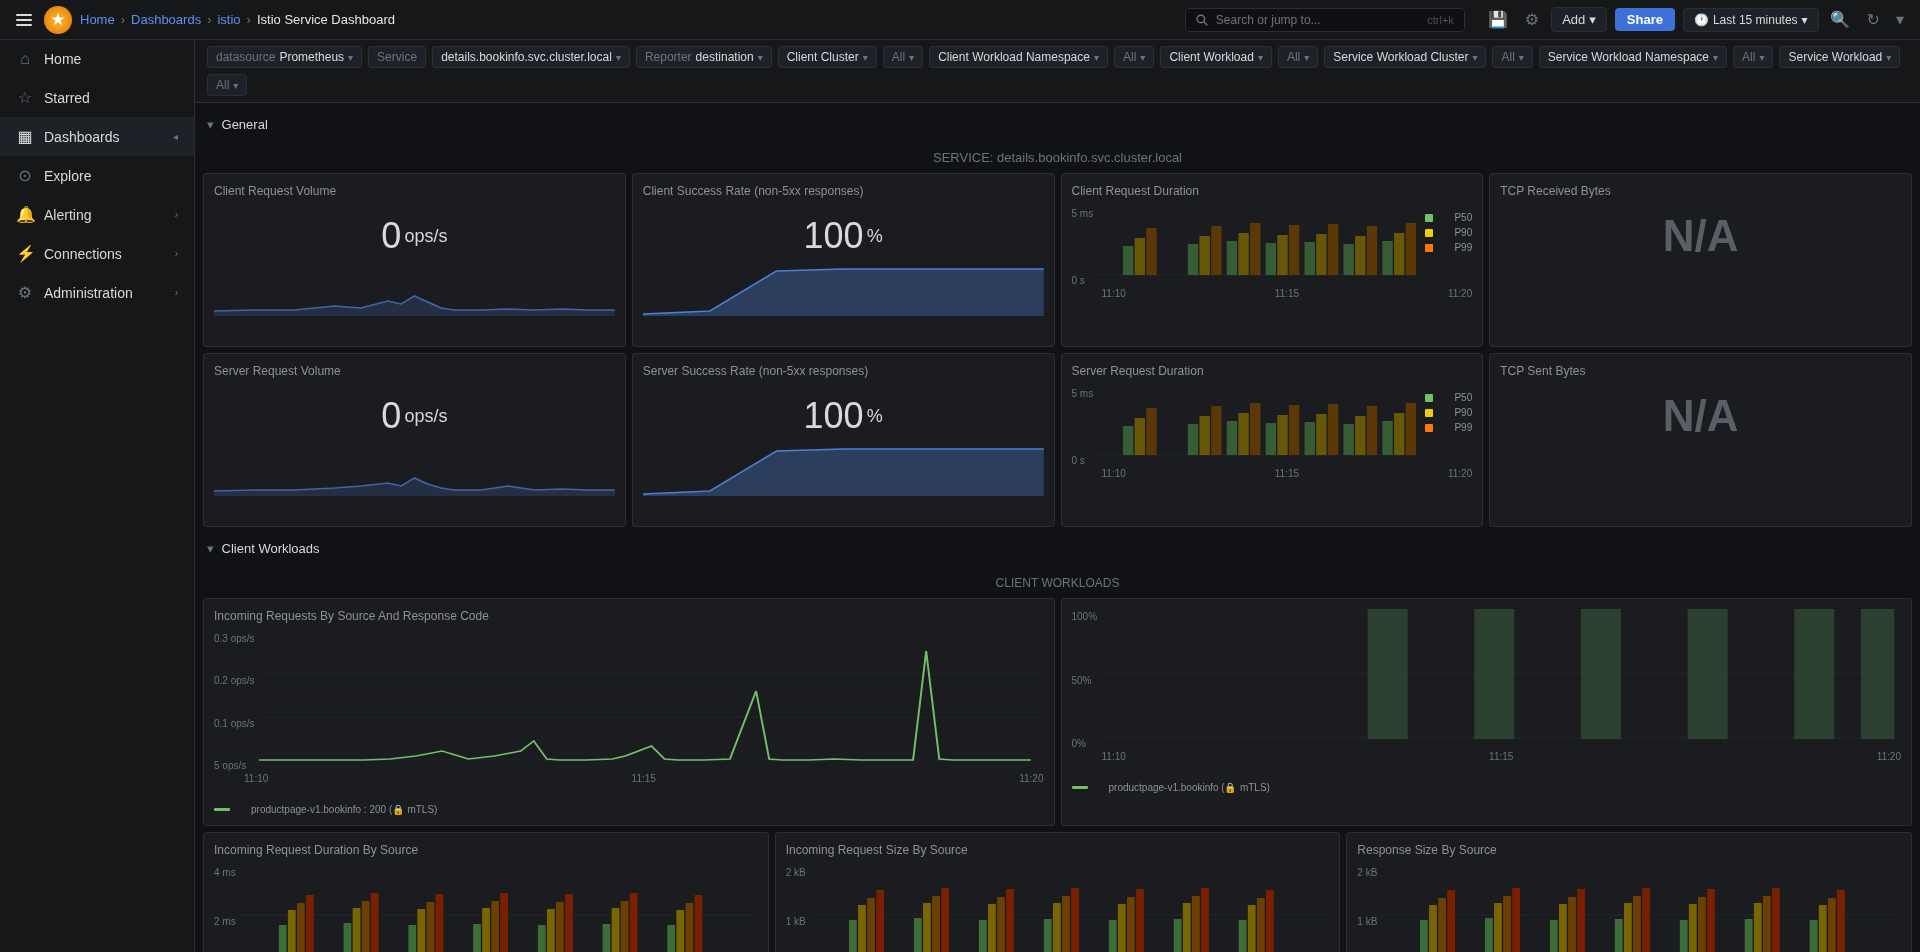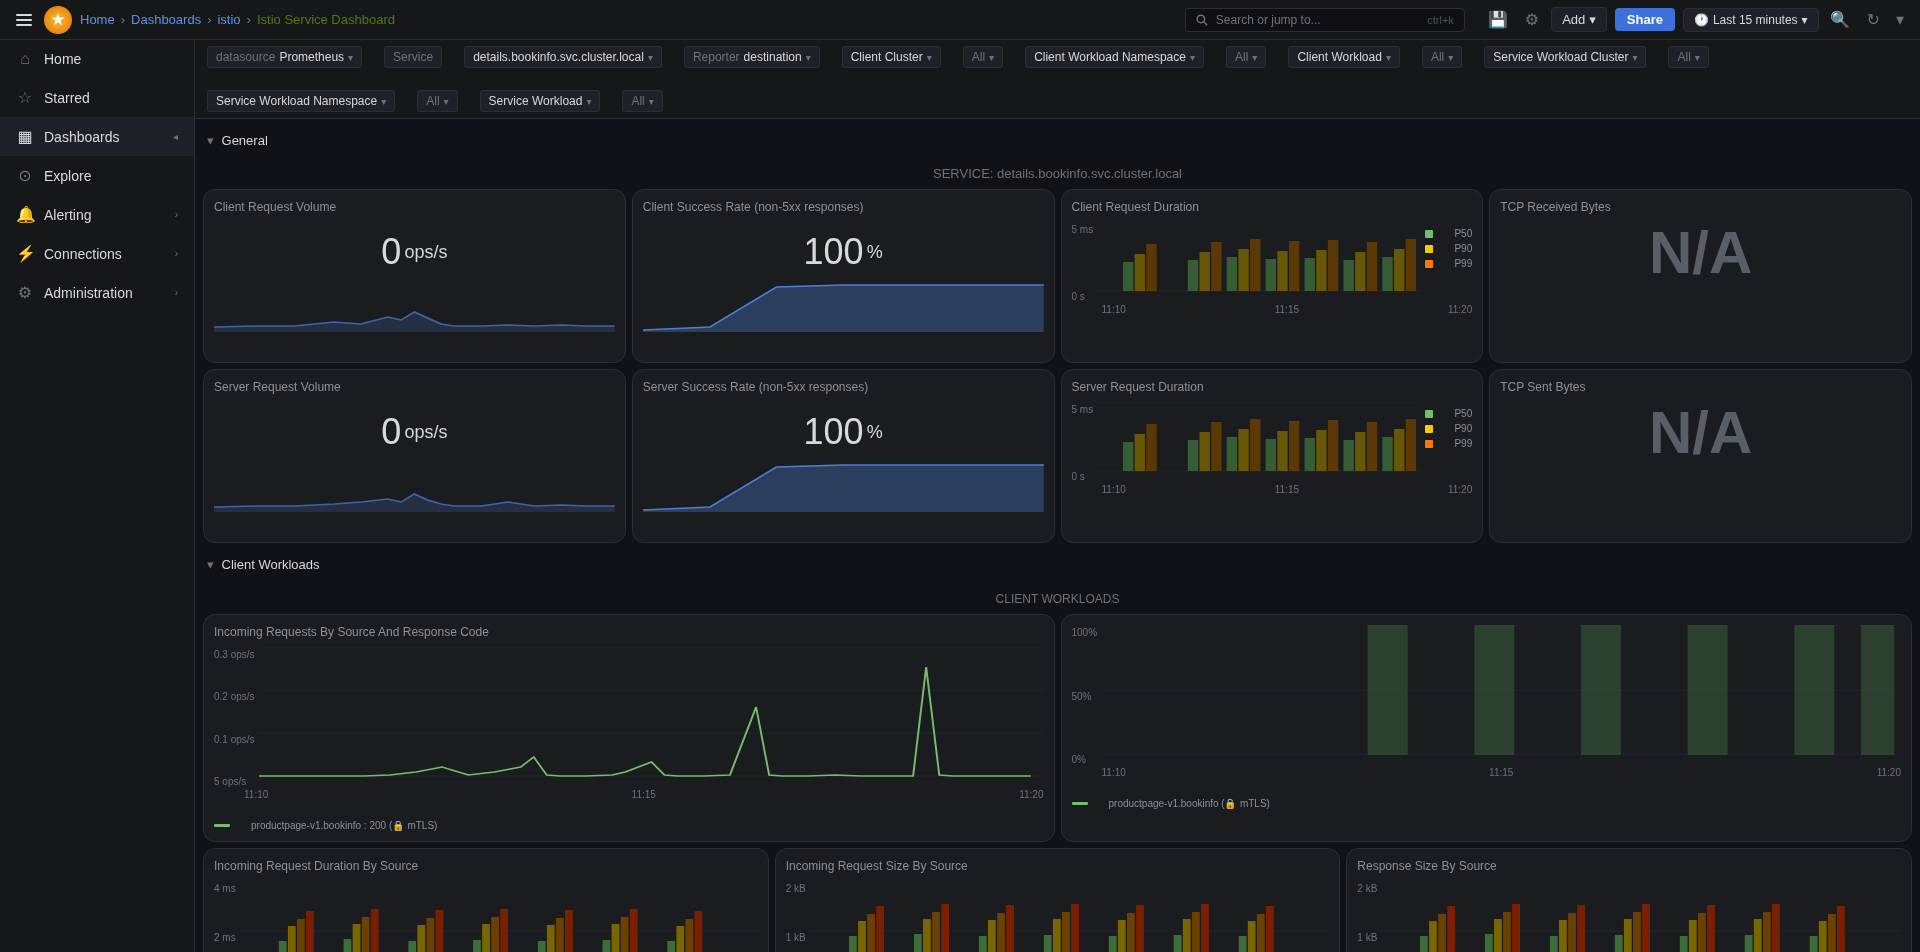--- a/index.html
+++ b/index.html
@@ -30,21 +30,21 @@
     }
     .topbar-menu-btn {
       background: none; border: none; color: #d8d9da; cursor: pointer; padding: 4px;
       display: flex; align-items: center;
     }
     .breadcrumb {
       display: flex; align-items: center; gap: 6px; font-size: 13px; color: #d8d9da;
     }
     .breadcrumb span { color: #6c737a; }
     .breadcrumb a { color: #5794f2; text-decoration: none; }
-    .breadcrumb .current { color: #4d7c0f; }
+    .breadcrumb .current { color: #e5e5e5; }
     .topbar-search {
       margin-left: auto;
       background: #0f0f14;
       border: 1px solid #2c2e33;
       border-radius: 4px;
       display: flex; align-items: center;
       padding: 4px 10px;
       gap: 8px;
       width: 280px;
       color: #6c737a;
@@ -106,21 +106,21 @@
       flex: 1;
       overflow-y: auto;
       overflow-x: hidden;
     }
 
     
     .filter-bar {
       background: #161719;
       border-bottom: 1px solid #2c2e33;
       padding: 6px 12px;
-      display: flex; align-items: center; gap: 22px; flex-wrap: wrap;
+      display: flex; align-items: center; gap: 6px; flex-wrap: wrap;
     }
     .filter-tag {
       background: #1f2128; border: 1px solid #2c2e33; border-radius: 3px;
       padding: 3px 8px; font-size: 12px; color: #6c737a; cursor: pointer;
       display: flex; align-items: center; gap: 4px;
     }
     .filter-tag .label { color: #d8d9da; }
     .filter-tag .arrow { color: #6c737a; font-size: 10px; }
 
     
@@ -150,38 +150,38 @@
       margin-bottom: 6px;
     }
     .grid-4 { grid-template-columns: repeat(4, 1fr); }
     .grid-2 { grid-template-columns: 1fr 1fr; }
     .grid-3 { grid-template-columns: 1fr 1fr 1fr; }
 
     
     .panel {
       background: #1a1c20;
       border: 1px solid #2c2e33;
-      border-radius: 12px;
+      border-radius: 3px;
       padding: 10px;
       position: relative;
       min-height: 100px;
     }
     .panel-title {
       font-size: 12px; color: #8e9197; margin-bottom: 8px;
     }
     .panel-big-value {
       display: flex; align-items: center; justify-content: center;
       height: 60px;
       font-size: 36px; color: #d8d9da; font-weight: 300;
     }
     .panel-big-value .unit { font-size: 18px; margin-left: 3px; }
     .panel-na {
       display: flex; align-items: center; justify-content: center;
       height: 60px;
-      font-size: 60px; color: #5a5e66; font-weight: 700;
+      font-size: 44px; color: #5a5e66; font-weight: 700;
     }
     .panel-chart {
       height: 70px;
       position: relative;
       overflow: hidden;
     }
     .chart-axis-x {
       display: flex; justify-content: space-between;
       font-size: 10px; color: #6c737a; margin-top: 2px;
       padding-left: 30px;

